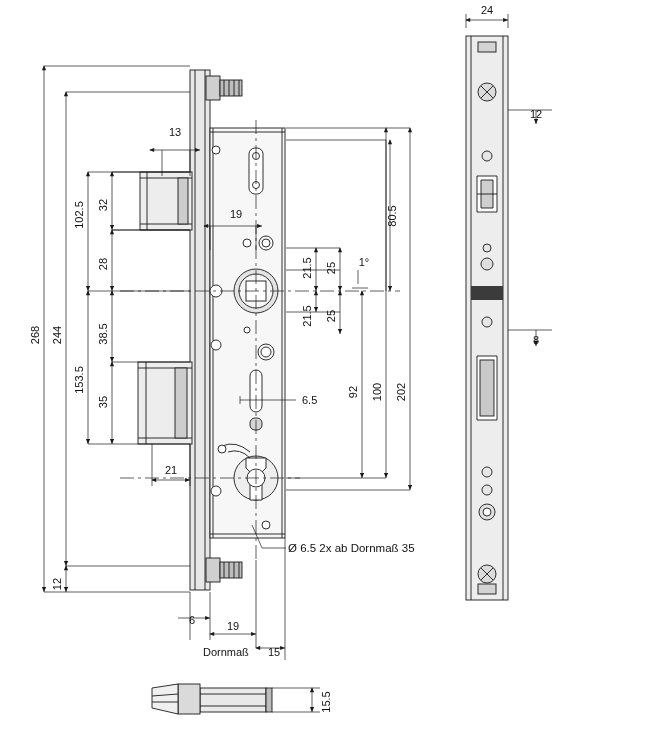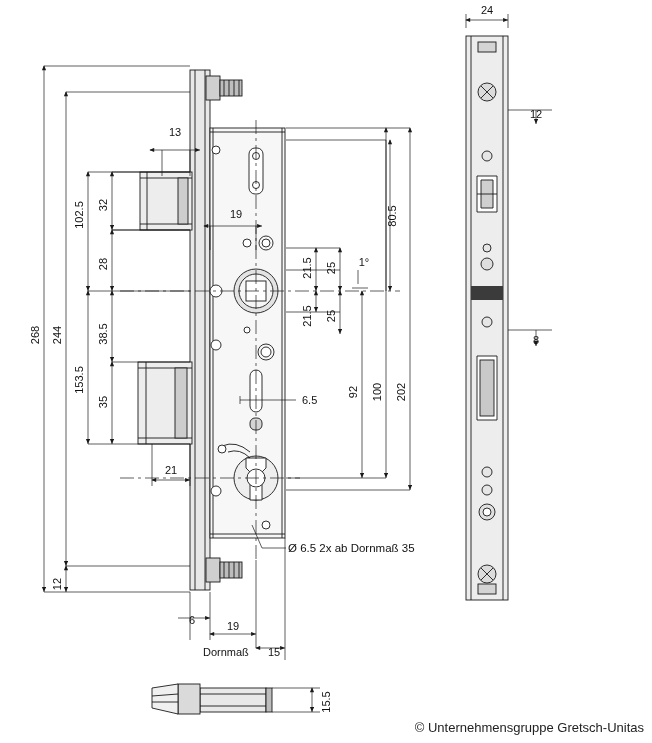--- a/index.html
+++ b/index.html
@@ -335,14 +335,13 @@
       <text x="487" y="14" text-anchor="middle">24</text>
       <text x="536" y="118" text-anchor="middle">12</text>
       <text x="536" y="344" text-anchor="middle">8</text>
 
       <text transform="translate(330,702) rotate(-90)" text-anchor="middle">15.5</text>
 
       <text x="288" y="552" font-size="11.5" text-anchor="start">Ø 6.5 2x ab Dornmaß 35</text>
     </g>
   </svg>
 
-  <div class="copy">© Unternehmensgruppe Gretsch-Unitas</div>
 </div>
 
 </body></html>

